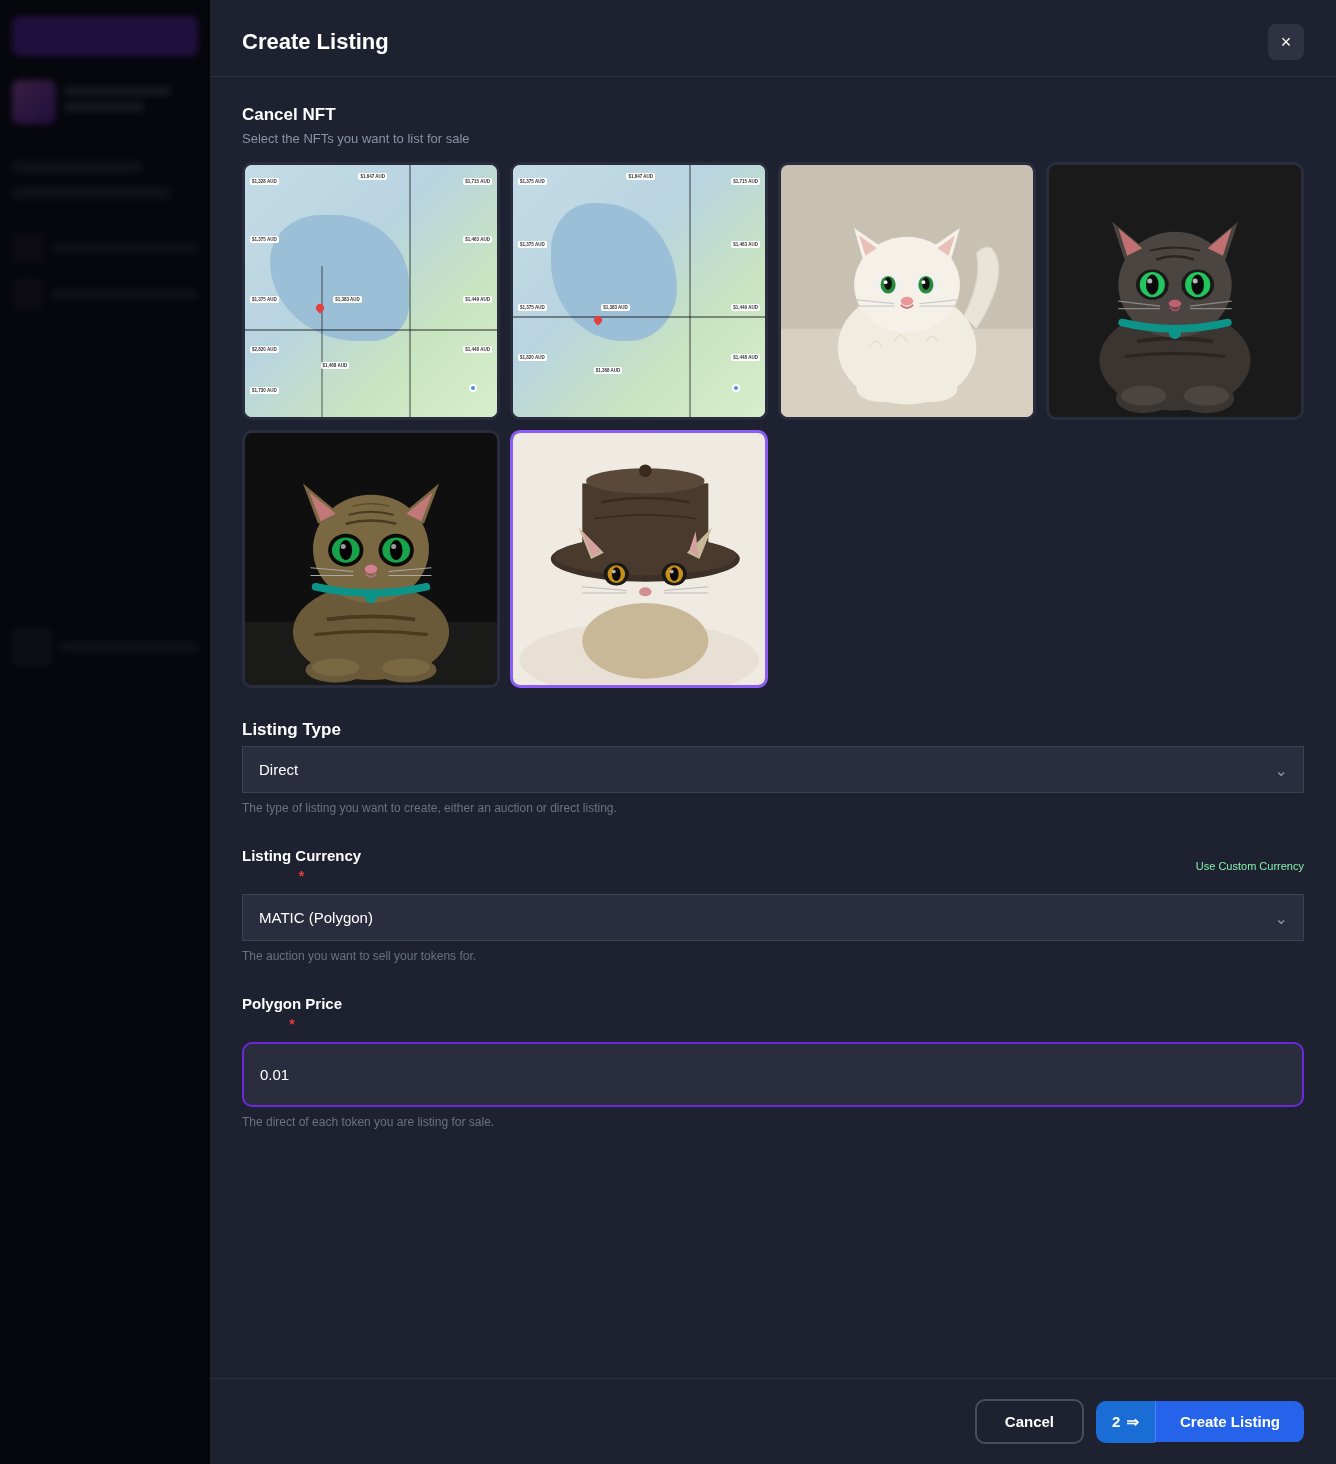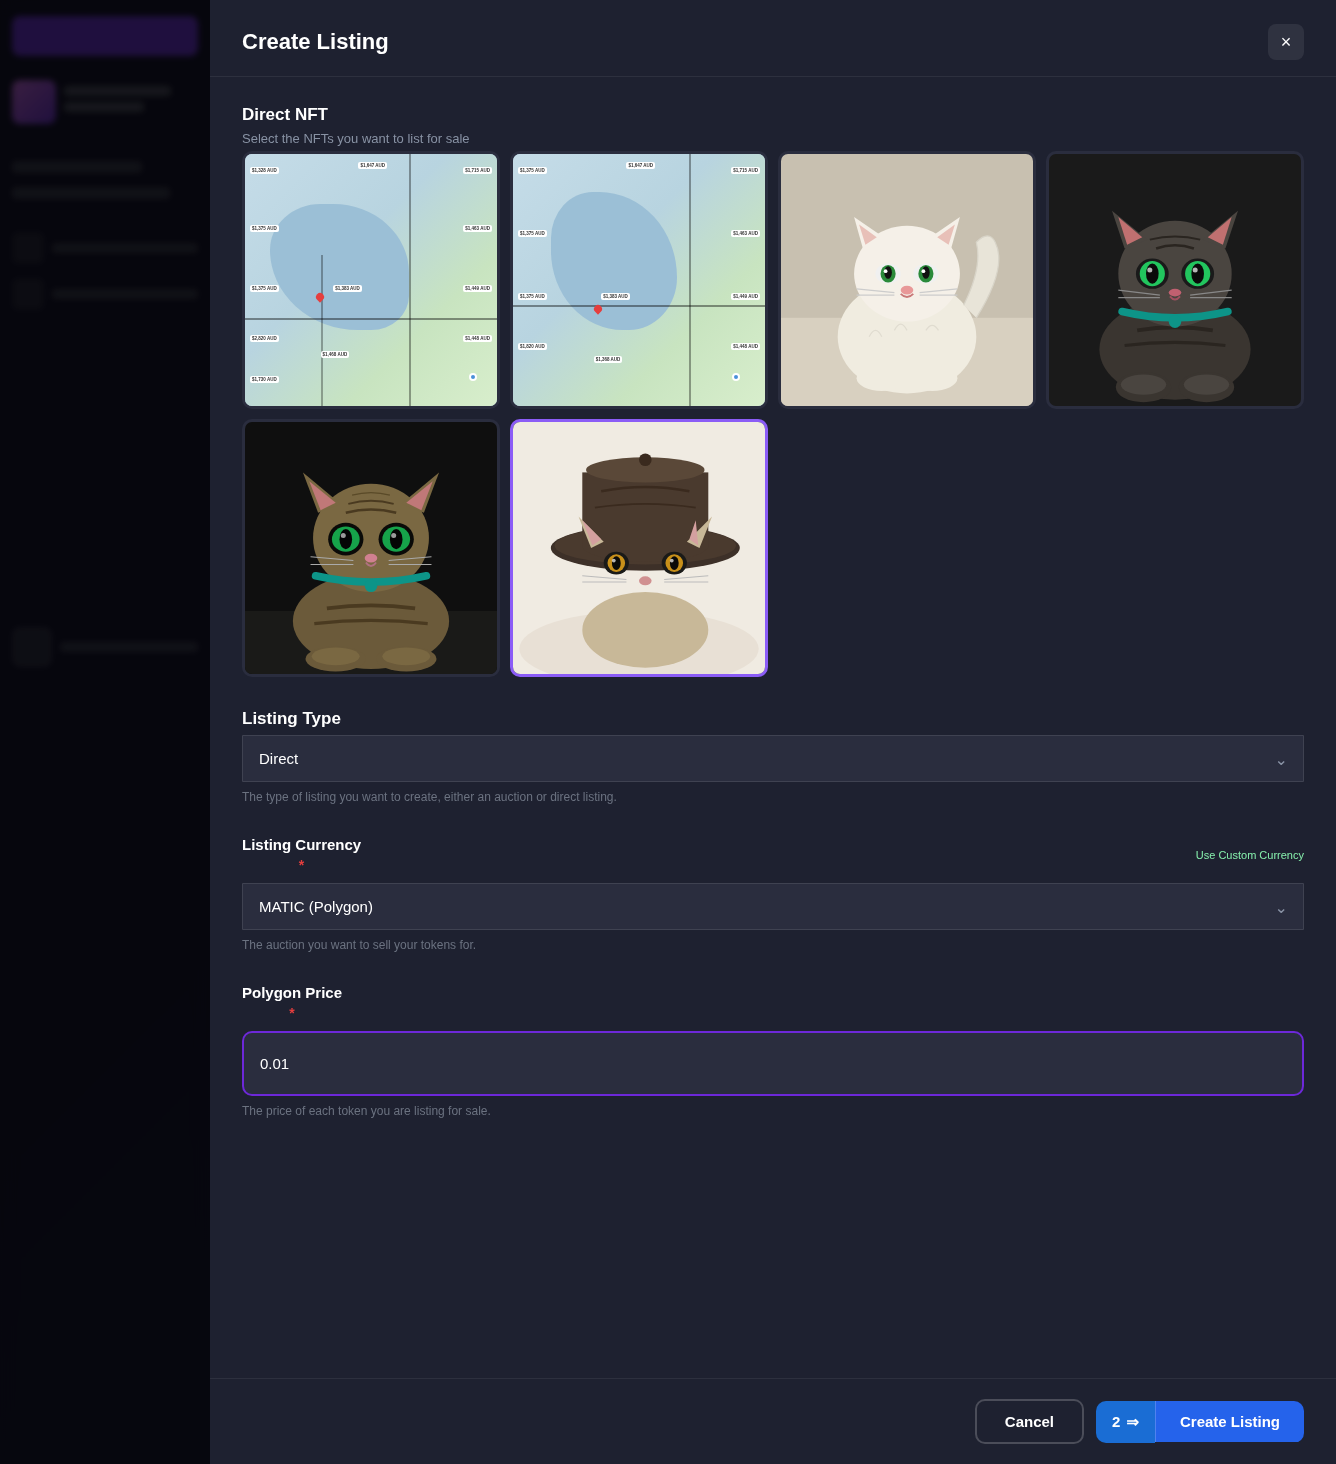--- a/index.html
+++ b/index.html
@@ -180,21 +180,21 @@
     .section-title {
       font-size: 17px;
       font-weight: 700;
       color: #ffffff;
       margin-bottom: 6px;
     }
 
     .section-subtitle {
       font-size: 13px;
       color: #8892a4;
-      margin-bottom: 5px;
+      margin-bottom: 16px;
     }
 
     
     .nft-grid {
       display: grid;
       grid-template-columns: repeat(4, 1fr);
       gap: 10px;
     }
 
     .nft-item {
@@ -430,21 +430,21 @@
   <div class="modal-header">
     <h2 class="modal-title">Create Listing</h2>
     <button class="modal-close-btn">
       <span>×</span>
     </button>
   </div>
 
   <div class="modal-body">
 
     <div class="section">
-      <div class="section-title">Direct NFT</div>
+      <div class="section-title">Cancel NFT</div>
       <div class="section-subtitle">Select the NFTs you want to list for sale</div>
 
       <div class="nft-grid">
 
         <div class="nft-item">
           <div class="nft-item-inner">
             <div class="map-container">
 
               <div style="position:absolute;inset:0;background:linear-gradient(135deg,#c5dce8 0%,#b8d4e0 40%,#c8e4c0 70%,#d8eecc 100%);"></div>
 
@@ -738,21 +738,21 @@
     <div class="section">
       <div class="field-label">
         <div class="field-label-left">
           <span>Polygon Price</span>
           <span class="required-star">*</span>
         </div>
       </div>
 
       <input type="text" class="text-input" value="0.01" placeholder="0.00" style="">
 
-      <div class="field-hint">The price of each token you are listing for sale.</div>
+      <div class="field-hint">The direct of each token you are listing for sale.</div>
     </div>
 
   </div>
 
   <div class="modal-footer">
     <button class="btn-cancel">Cancel</button>
 
     <div class="btn-create">
       <button class="btn-create-badge">
         <span>2</span>

